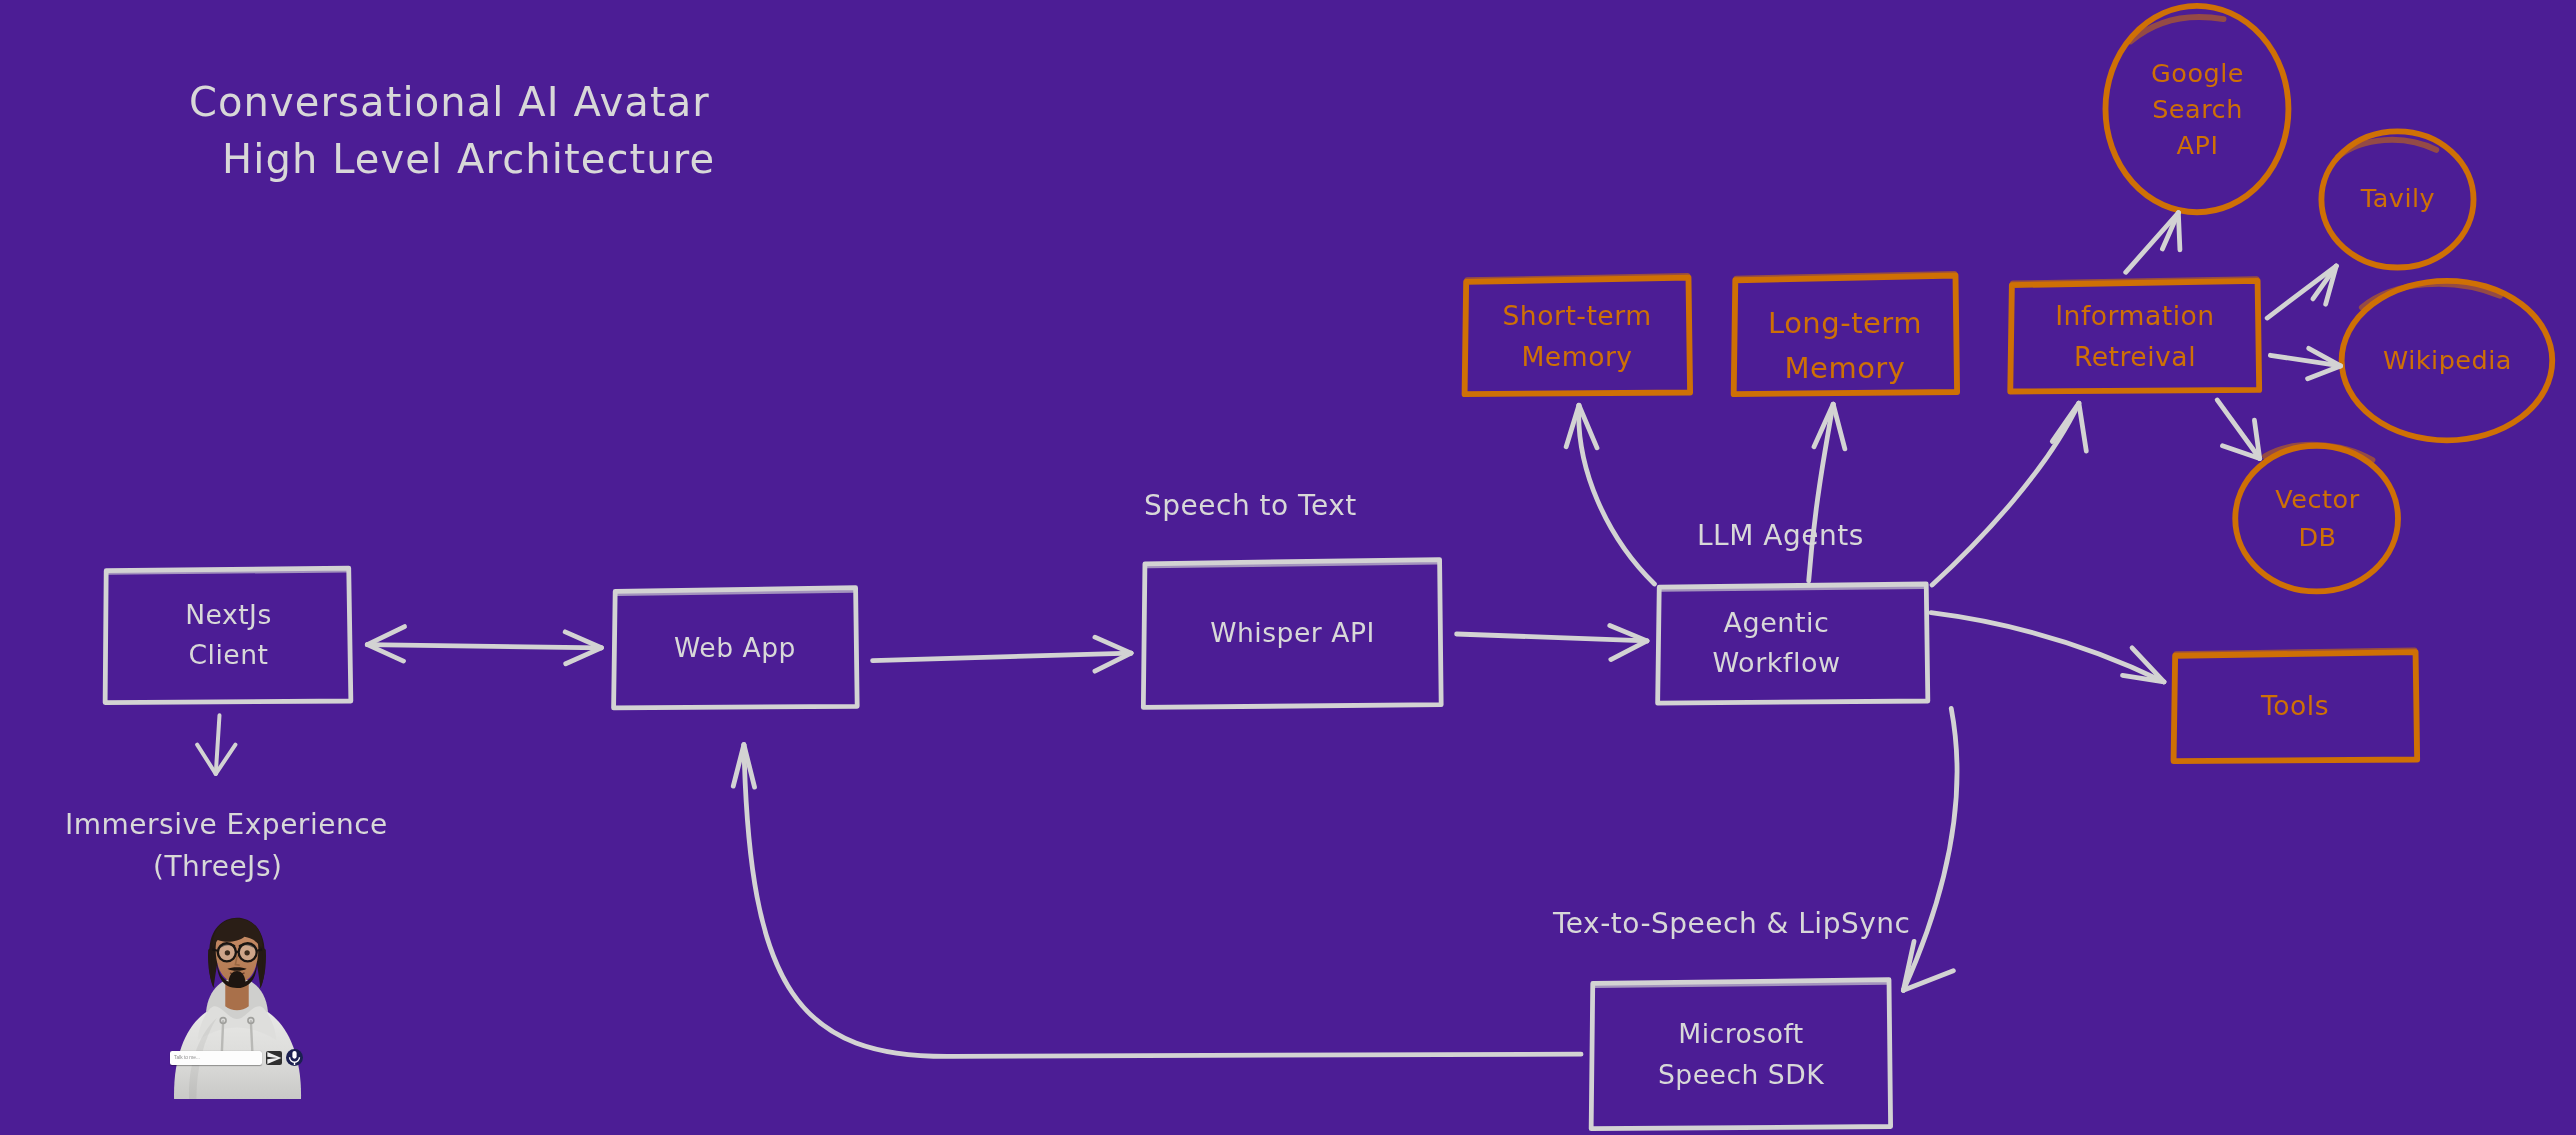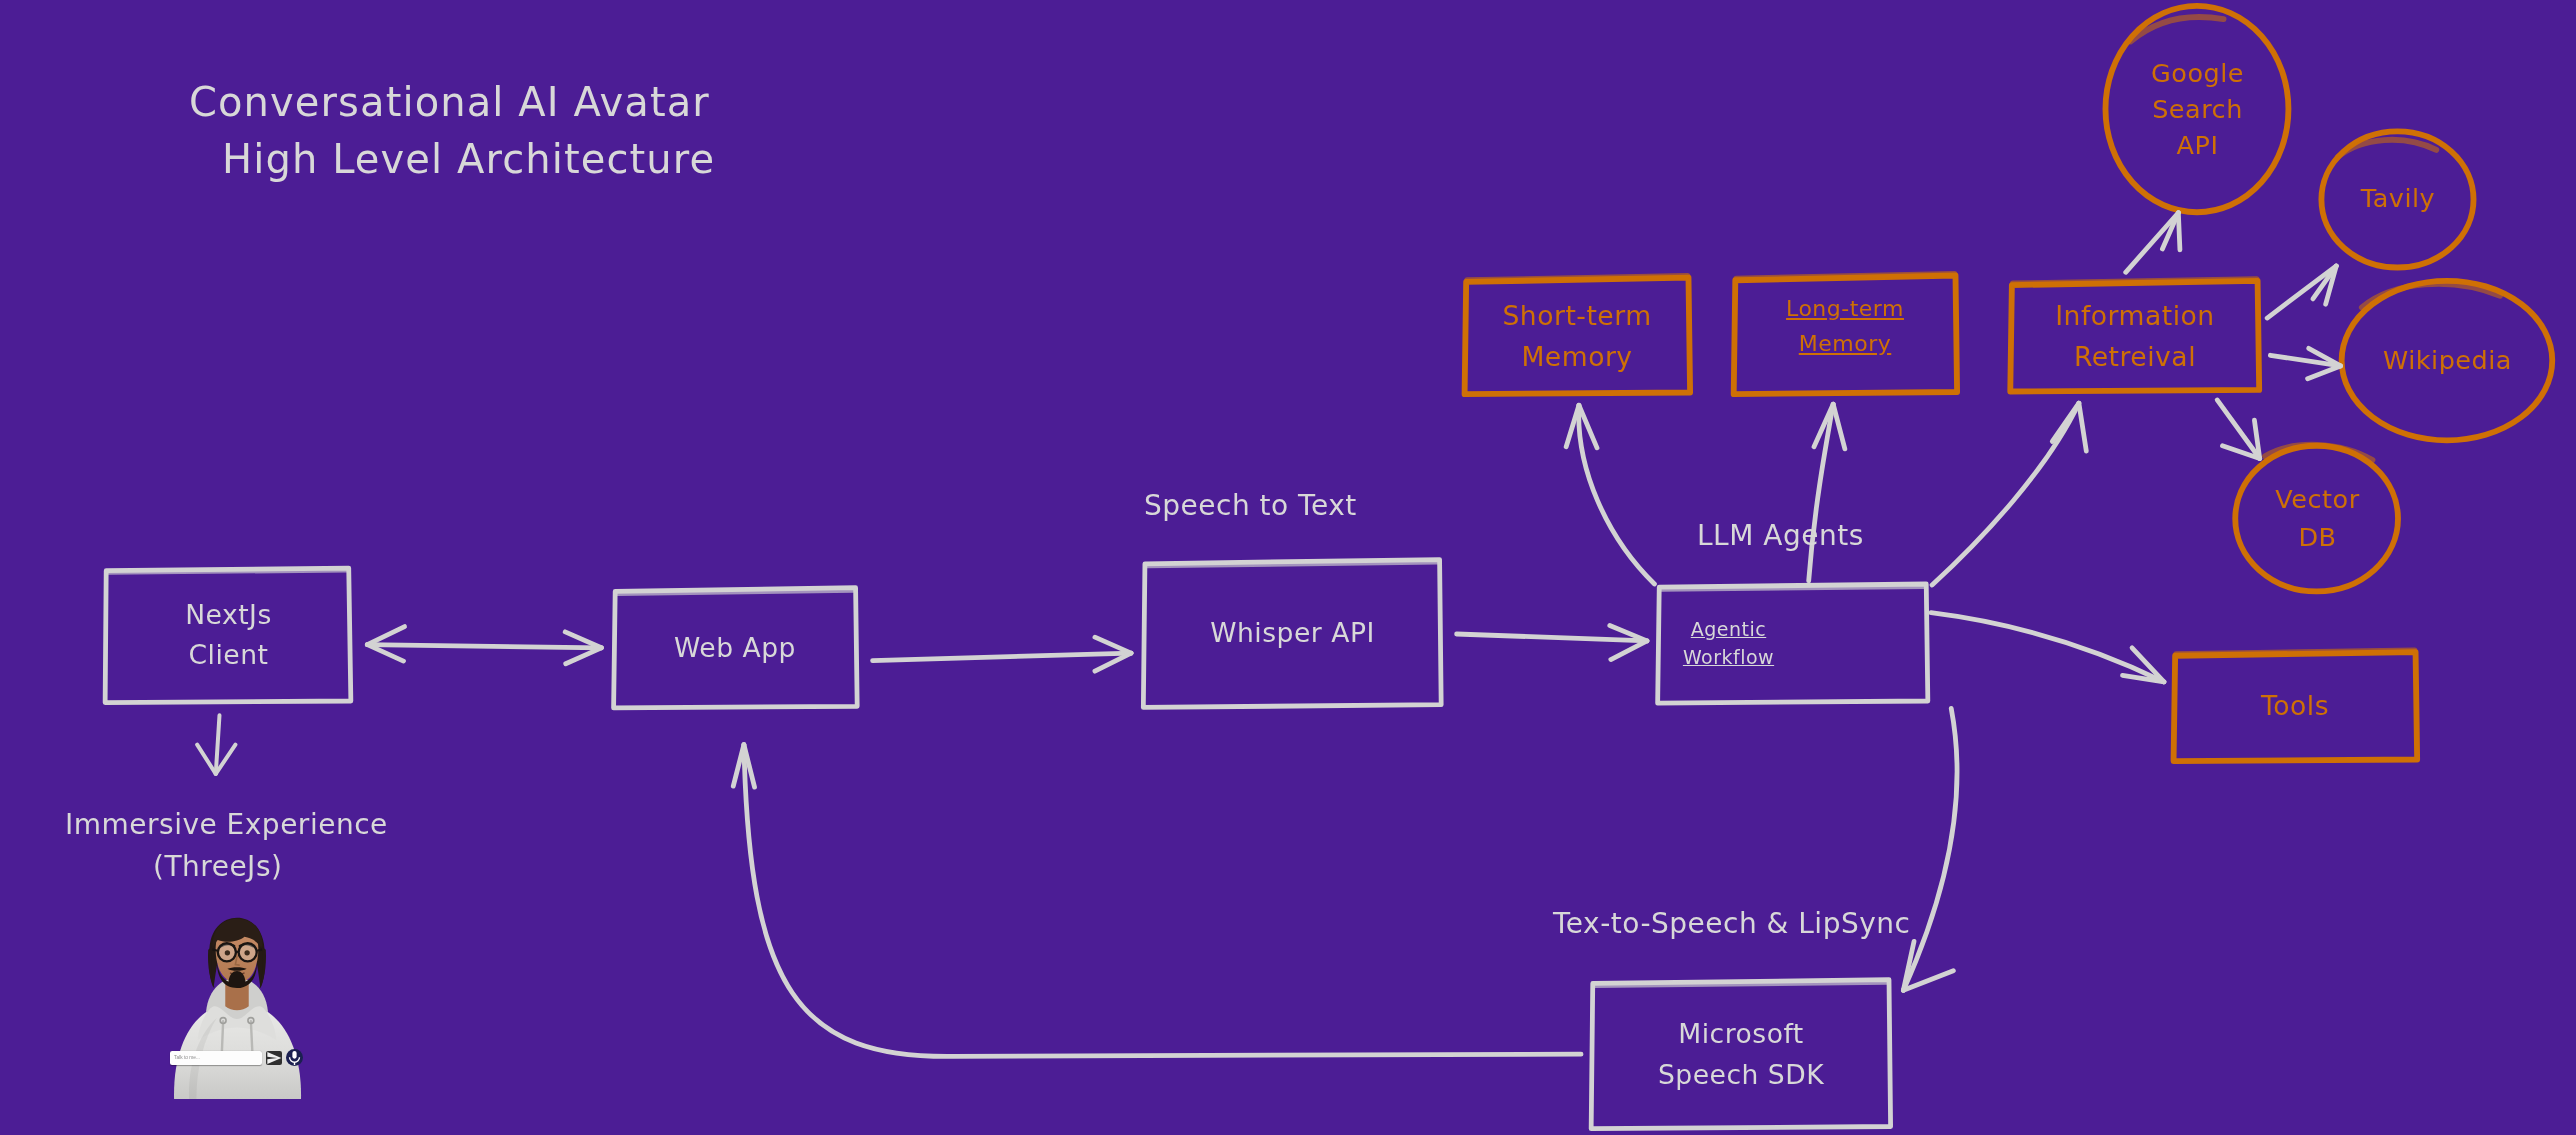--- a/index.html
+++ b/index.html
@@ -273,30 +273,30 @@
 
   </svg>
 
   <div class="node-label txt-light" style="left:106px;top:568px;width:245px;height:134px;font-size:26.6px;line-height:1.52;">NextJs
 Client</div>
 
   <div class="node-label txt-light" style="left:615px;top:588px;width:240px;height:119px;font-size:26.6px;line-height:1.5;">Web App</div>
 
   <div class="node-label txt-light" style="left:1145px;top:560px;width:295px;height:146px;font-size:26.6px;line-height:1.5;">Whisper API</div>
 
-  <div class="node-label txt-light" style="left:1595px;top:584px;width:267px;height:118px;font-size:19px;line-height:1.5;text-decoration:underline;">Agentic
+  <div class="node-label txt-light" style="left:1643px;top:584px;width:267px;height:118px;font-size:27px;line-height:1.5;">Agentic
 Workflow</div>
 
   <div class="node-label txt-light" style="left:1593px;top:980px;width:296px;height:148px;font-size:26.6px;line-height:1.55;">Microsoft
 Speech SDK</div>
 
   <div class="node-label txt-orange" style="left:1466px;top:278px;width:222px;height:116px;font-size:26.6px;line-height:1.55;">Short-term
 Memory</div>
 
-  <div class="node-label txt-orange" style="left:1735px;top:268px;width:220px;height:117px;font-size:22px;line-height:1.55;text-decoration:underline;">Long-term
+  <div class="node-label txt-orange" style="left:1735px;top:287px;width:220px;height:117px;font-size:29px;line-height:1.55;">Long-term
 Memory</div>
 
   <div class="node-label txt-orange" style="left:2012px;top:281px;width:246px;height:110px;font-size:26.6px;line-height:1.55;">Information
 Retreival</div>
 
   <div class="node-label txt-orange" style="left:2175px;top:652px;width:240px;height:107px;font-size:26.6px;line-height:1.5;">Tools</div>
 
   <div class="node-label txt-orange" style="left:2106px;top:5.9px;width:183px;height:206px;font-size:25.5px;line-height:1.42;">Google
 Search
 API</div>

